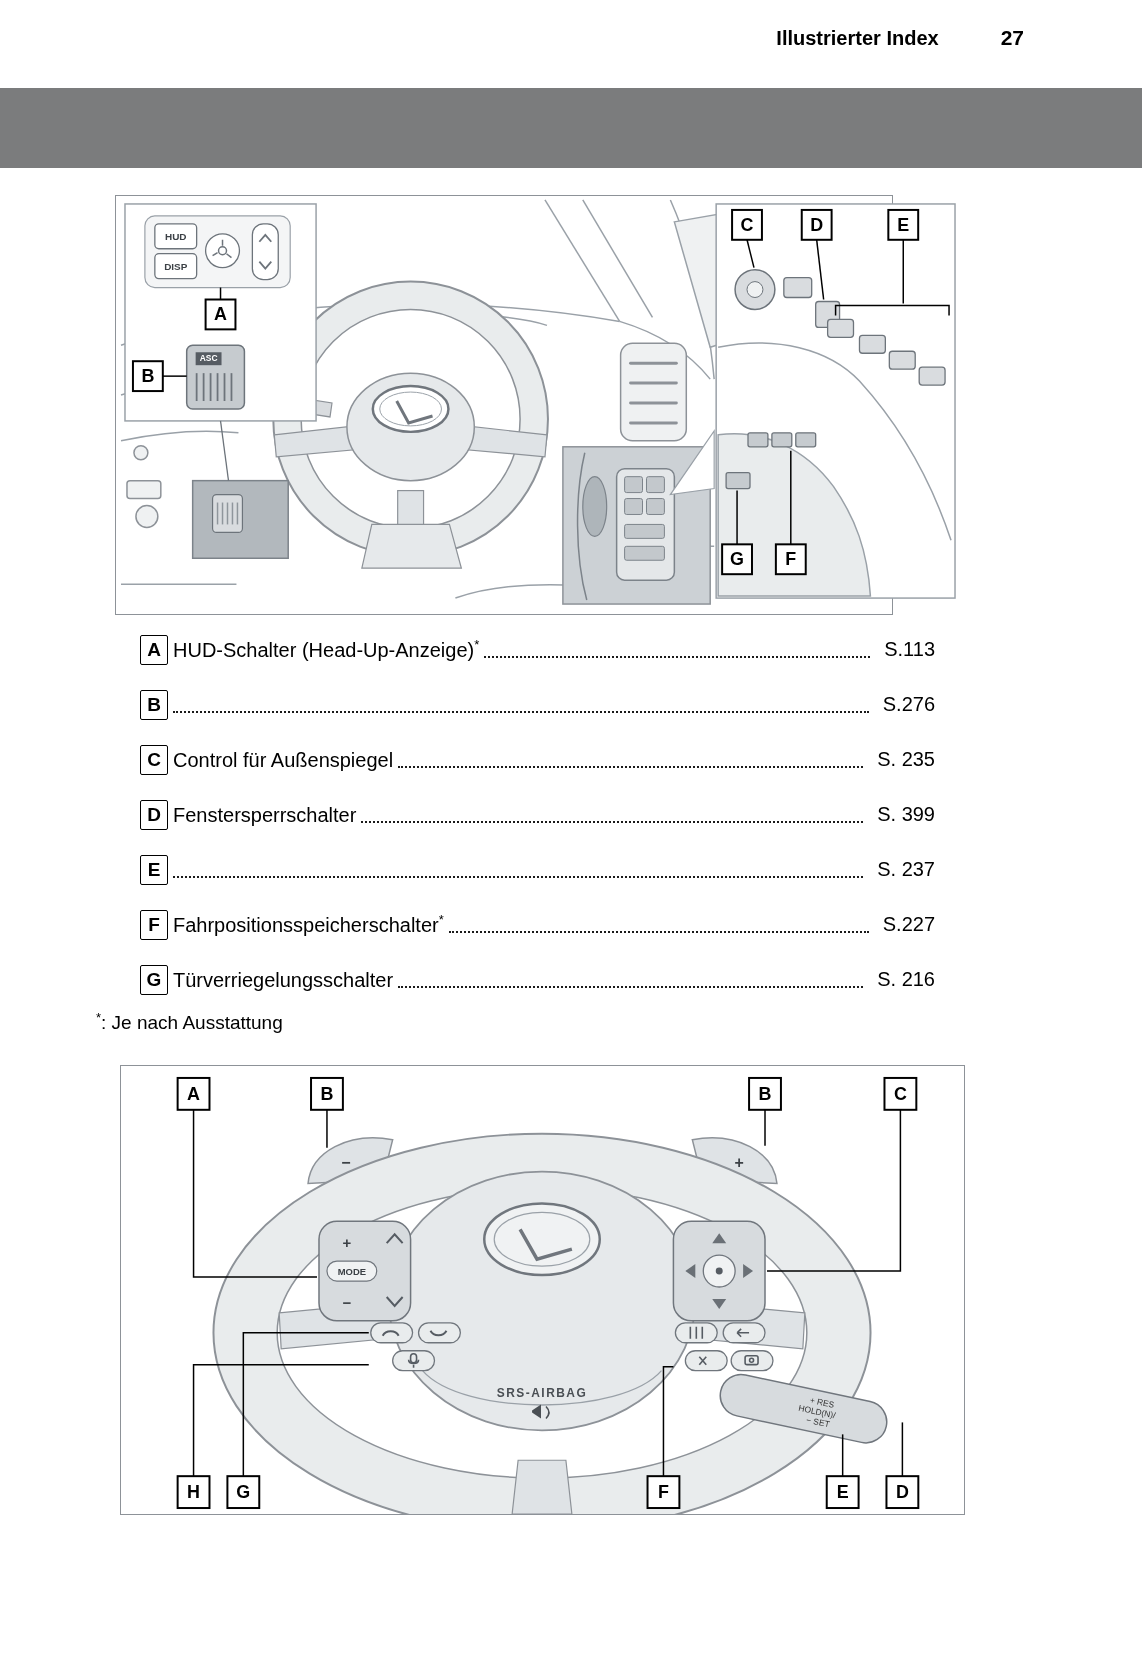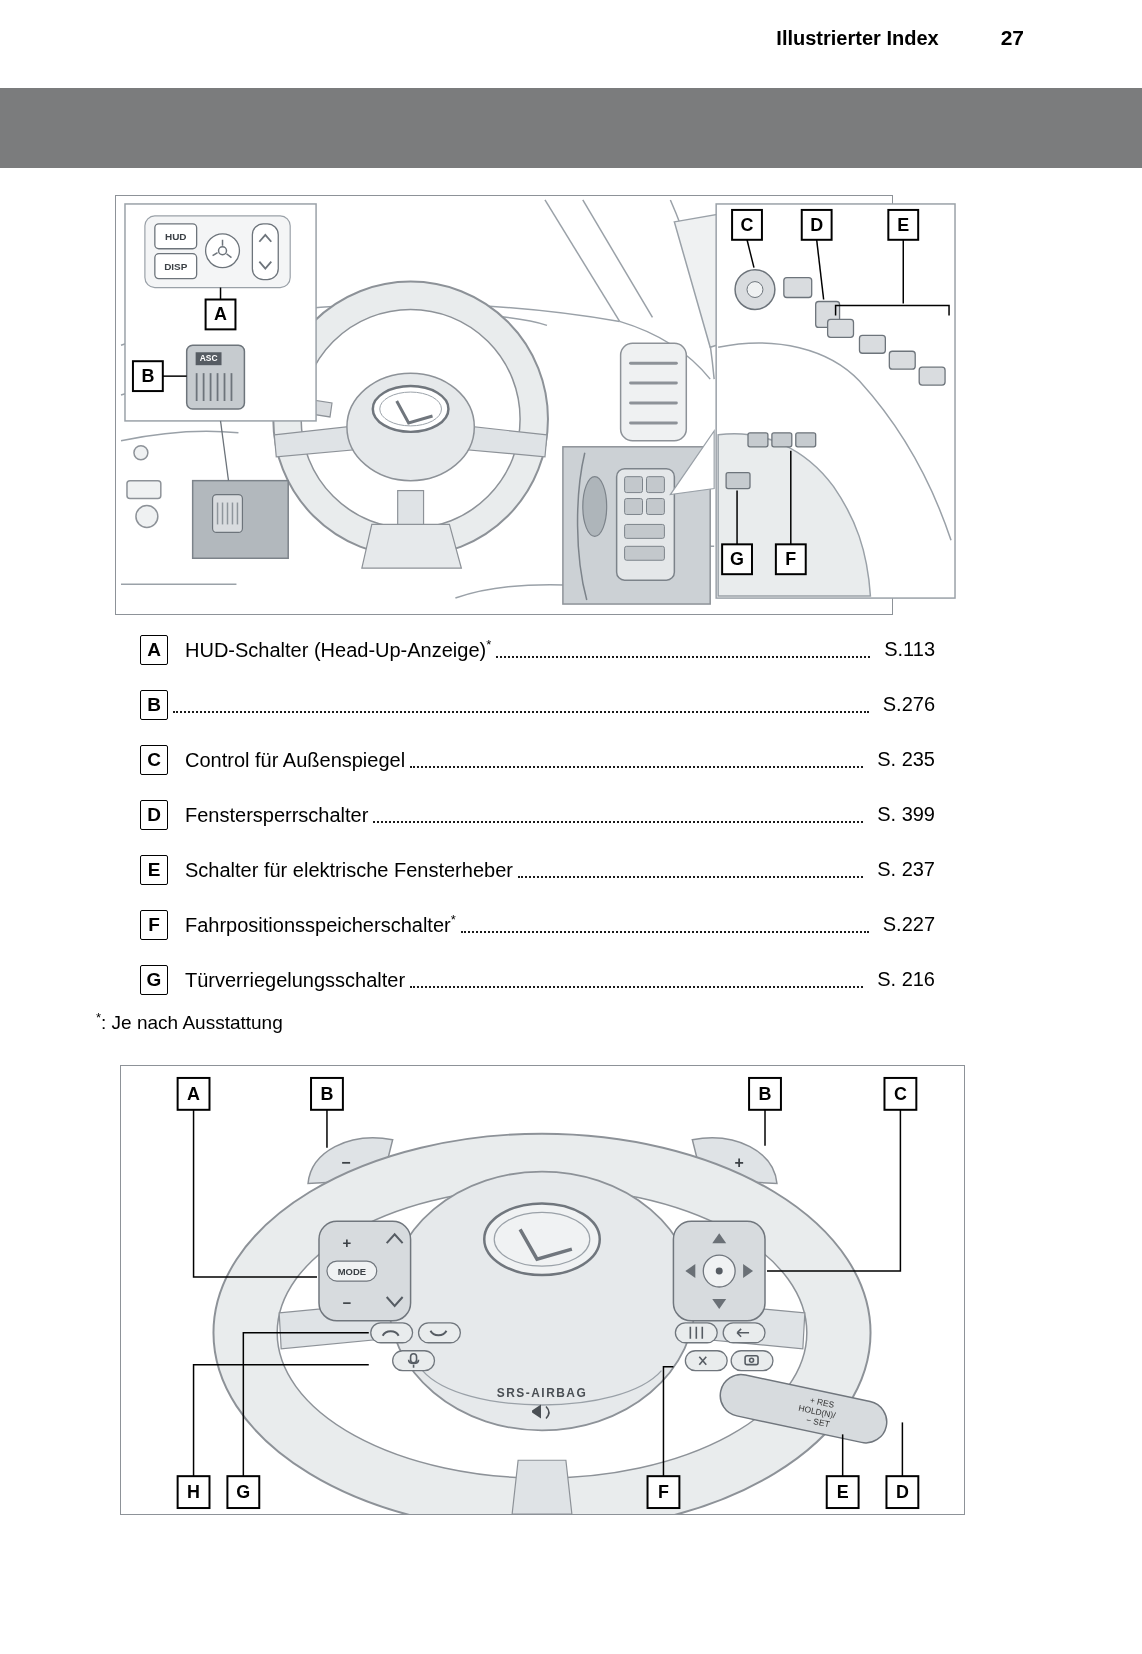--- a/index.html
+++ b/index.html
@@ -14,21 +14,21 @@
   .banner { position:absolute; top:88px; left:0; width:1142px; height:80px; background:#7b7c7d; }
 
   .figure { position:absolute; background:#fff; border:1px solid #8d9298; }
   .figure1 { top:195px; left:115px; width:778px; height:420px; }
   .figure2 { top:1065px; left:120px; width:845px; height:450px; }
   .figure svg { display:block; }
 
   .index-list { position:absolute; top:622px; left:140px; width:795px; list-style:none; }
   .index-row { display:flex; align-items:center; height:55px; font-size:20px; }
   .key-box { width:28px; height:30px; border:1.8px solid #000; border-radius:2px; display:flex; align-items:center; justify-content:center; font-weight:bold; font-size:19px; flex:none; }
-  .entry-label { margin-left:17px; white-space:nowrap; }
+  .entry-label { margin-left:5px; white-space:nowrap; }
   .star { font-size:13px; }
   .leader { flex:1; height:0; border-bottom:2.5px dotted #1a1a1a; margin:0 5px; transform:translateY(7px); }
   .page-ref { white-space:nowrap;margin-left:9px; }
 
   .footnote { position:absolute; top:1010px; left:96px; font-size:19px; }
   .footnote sup { font-size:13px; }
 
   svg text { font-family:"Liberation Sans",sans-serif; }
   .callout-box { fill:#fff; stroke:#000; stroke-width:2; }
   .callout-letter { font-size:18px; font-weight:bold; fill:#000; text-anchor:middle; dominant-baseline:central; }
@@ -239,21 +239,20 @@
       <span class="page-ref">S. 235</span>
     </li>
     <li class="index-row">
       <span class="key-box">D</span>
       <span class="entry-label"><span>Fenstersperrschalter</span><sup class="star"></sup></span>
       <span class="leader"></span>
       <span class="page-ref">S. 399</span>
     </li>
     <li class="index-row">
       <span class="key-box">E</span>
-      <span class="entry-label"><span>Schalter für elektrische Fensterheber</span><sup class="star"></sup></span>
       <span class="leader"></span>
       <span class="page-ref">S. 237</span>
     </li>
     <li class="index-row">
       <span class="key-box">F</span>
       <span class="entry-label"><span>Fahrpositionsspeicherschalter</span><sup class="star">*</sup></span>
       <span class="leader"></span>
       <span class="page-ref">S.227</span>
     </li>
     <li class="index-row">

